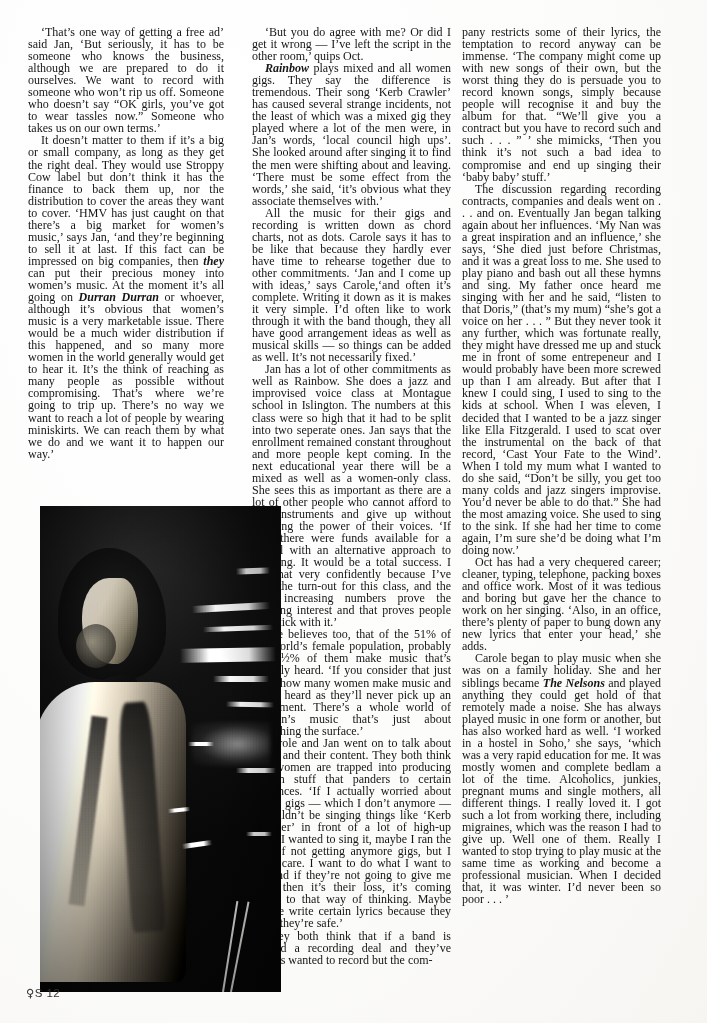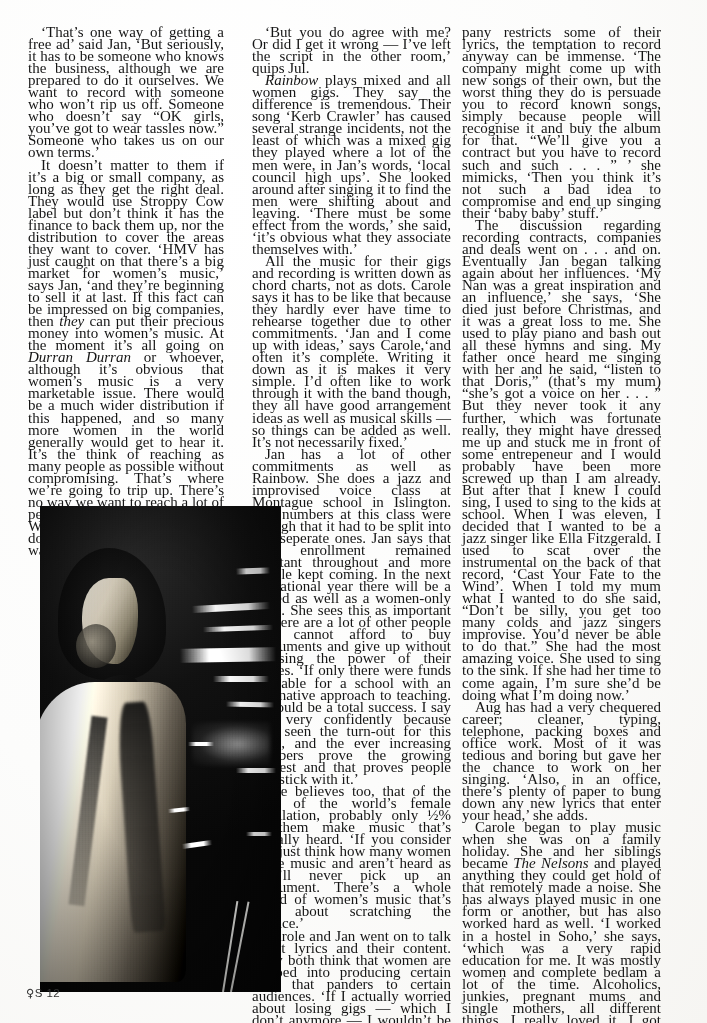--- a/index.html
+++ b/index.html
@@ -20,39 +20,39 @@
   #page {
     position: absolute;
     inset: 0;
     background:
       radial-gradient(ellipse at 30% 20%, #ffffff 0%, #fcfcfb 55%, #f6f5f2 100%);
   }
 
   .col {
     position: absolute;
     top: 26px;
-    font-size: 15px;
+    font-size: 12px;
     line-height: 12.05px;
     color: #151515;
     text-align: justify;
     text-justify: inter-word;
     -webkit-font-smoothing: none;
     hyphens: none;
   }
   #col1 { left: 28px;  width: 196px; }
   #col2 { left: 252px; width: 199px; }
   #col3 { left: 462px; width: 199px; }
 
   .col p {
     margin: 0;
     text-indent: 13px;
   }
   .col p.noindent { text-indent: 0; }
 
-  i { font-style: italic; }
+  i { font-style: italic; font-weight: bold; }
 
   
   #photo {
     position: absolute;
     left: 0;
     top: 490px;
     width: 241px;
     height: 486px;
     overflow: hidden;
     background: #0b0b0b;
@@ -193,32 +193,32 @@
 </head>
 <body>
 
 <div id="page"></div>
 
 <div class="col" id="col1">
     <p>‘That’s one way of getting a free ad’ said Jan, ‘But seriously, it has to be someone who knows the business, although we are prepared to do it ourselves. We want to record with someone who won’t rip us off. Someone who doesn’t say “OK girls, you’ve got to wear tassles now.” Someone who takes us on our own terms.’</p>
     <p>It doesn’t matter to them if it’s a big or small company, as long as they get the right deal. They would use Stroppy Cow label but don’t think it has the finance to back them up, nor the distribution to cover the areas they want to cover. ‘HMV has just caught on that there’s a big market for women’s music,’ says Jan, ‘and they’re beginning to sell it at last. If this fact can be impressed on big companies, then <i>they</i> can put their precious money into women’s music. At the moment it’s all going on <i>Durran Durran</i> or whoever, although it’s obvious that women’s music is a very marketable issue. There would be a much wider distribution if this happened, and so many more women in the world generally would get to hear it. It’s the think of reaching as many people as possible without compromising. That’s where we’re going to trip up. There’s no way we want to reach a lot of people by wearing miniskirts. We can reach them by what we do and we want it to happen our way.’</p>
   </div>
 <div class="col" id="col2">
-    <p>‘But you do agree with me? Or did I get it wrong — I’ve left the script in the other room,’ quips Jul.</p>
+    <p>‘But you do agree with me? Or did I get it wrong — I’ve left the script in the other room,’ quips Oct.</p>
     <p><i>Rainbow</i> plays mixed and all women gigs. They say the difference is tremendous. Their song ‘Kerb Crawler’ has caused several strange incidents, not the least of which was a mixed gig they played where a lot of the men were, in Jan’s words, ‘local council high ups’. She looked around after singing it to find the men were shifting about and leaving. ‘There must be some effect from the words,’ she said, ‘it’s obvious what they associate themselves with.’</p>
     <p>All the music for their gigs and recording is written down as chord charts, not as dots. Carole says it has to be like that because they hardly ever have time to rehearse together due to other commitments. ‘Jan and I come up with ideas,’ says Carole,‘and often it’s complete. Writing it down as it is makes it very simple. I’d often like to work through it with the band though, they all have good arrangement ideas as well as musical skills — so things can be added as well. It’s not necessarily fixed.’</p>
     <p>Jan has a lot of other commitments as well as Rainbow. She does a jazz and improvised voice class at Montague school in Islington. The numbers at this class were so high that it had to be split into two seperate ones. Jan says that the enrollment remained constant throughout and more people kept coming. In the next educational year there will be a mixed as well as a women-only class. She sees this as important as there are a lot of other people who cannot afford to buy instruments and give up without realising the power of their voices. ‘If only there were funds available for a school with an alternative approach to teaching. It would be a total success. I say that very confidently because I’ve seen the turn-out for this class, and the ever increasing numbers prove the growing interest and that proves people will stick with it.’</p>
     <p>She believes too, that of the 51% of the world’s female population, probably only ½% of them make music that’s actually heard. ‘If you consider that just think how many women make music and aren’t heard as they’ll never pick up an instrument. There’s a whole world of women’s music that’s just about scratching the surface.’</p>
     <p>Carole and Jan went on to talk about lyrics and their content. They both think that women are trapped into producing certain stuff that panders to certain audiences. ‘If I actually worried about losing gigs — which I don’t anymore — I wouldn’t be singing things like ‘Kerb Crawler’ in front of a lot of high-up guys. I wanted to sing it, maybe I ran the risk of not getting anymore gigs, but I don’t care. I want to do what I want to do, and if they’re not going to give me gigs, then it’s their loss, it’s coming round to that way of thinking. Maybe people write certain lyrics because they think they’re safe.’</p>
     <p>They both think that if a band is offered a recording deal and they’ve always wanted to record but the com-</p>
   </div>
 <div class="col" id="col3">
     <p class="noindent">pany restricts some of their lyrics, the temptation to record anyway can be immense. ‘The company might come up with new songs of their own, but the worst thing they do is persuade you to record known songs, simply because people will recognise it and buy the album for that. “We’ll give you a contract but you have to record such and such . . . ” ’ she mimicks, ‘Then you think it’s not such a bad idea to compromise and end up singing their ‘baby baby’ stuff.’</p>
     <p>The discussion regarding recording contracts, companies and deals went on . . . and on. Eventually Jan began talking again about her influences. ‘My Nan was a great inspiration and an influence,’ she says, ‘She died just before Christmas, and it was a great loss to me. She used to play piano and bash out all these hymns and sing. My father once heard me singing with her and he said, “listen to that Doris,” (that’s my mum) “she’s got a voice on her . . . ” But they never took it any further, which was fortunate really, they might have dressed me up and stuck me in front of some entrepeneur and I would probably have been more screwed up than I am already. But after that I knew I could sing, I used to sing to the kids at school. When I was eleven, I decided that I wanted to be a jazz singer like Ella Fitzgerald. I used to scat over the instrumental on the back of that record, ‘Cast Your Fate to the Wind’. When I told my mum what I wanted to do she said, “Don’t be silly, you get too many colds and jazz singers improvise. You’d never be able to do that.” She had the most amazing voice. She used to sing to the sink. If she had her time to come again, I’m sure she’d be doing what I’m doing now.’</p>
-    <p>Aug has had a very chequered career; cleaner, typing, telephone, packing boxes and office work. Most of it was tedious and boring but gave her the chance to work on her singing. ‘Also, in an office, there’s plenty of paper to bung down any new lyrics that enter your head,’ she adds.</p>
+    <p>Oct has had a very chequered career; cleaner, typing, telephone, packing boxes and office work. Most of it was tedious and boring but gave her the chance to work on her singing. ‘Also, in an office, there’s plenty of paper to bung down any new lyrics that enter your head,’ she adds.</p>
     <p>Carole began to play music when she was on a family holiday. She and her siblings became <i>The Nelsons</i> and played anything they could get hold of that remotely made a noise. She has always played music in one form or another, but has also worked hard as well. ‘I worked in a hostel in Soho,’ she says, ‘which was a very rapid education for me. It was mostly women and complete bedlam a lot of the time. Alcoholics, junkies, pregnant mums and single mothers, all different things. I really loved it. I got such a lot from working there, including migraines, which was the reason I had to give up. Well one of them. Really I wanted to stop trying to play music at the same time as working and become a professional musician. When I decided that, it was winter. I’d never been so poor . . . ’</p>
   </div>
 
 <figure id="photo">
   <div class="base"></div>
   <div class="hair"></div>
   <div class="face"></div>
   <div class="faceShadow"></div>
   <div class="collar"></div>
   <div class="shirt"></div>

